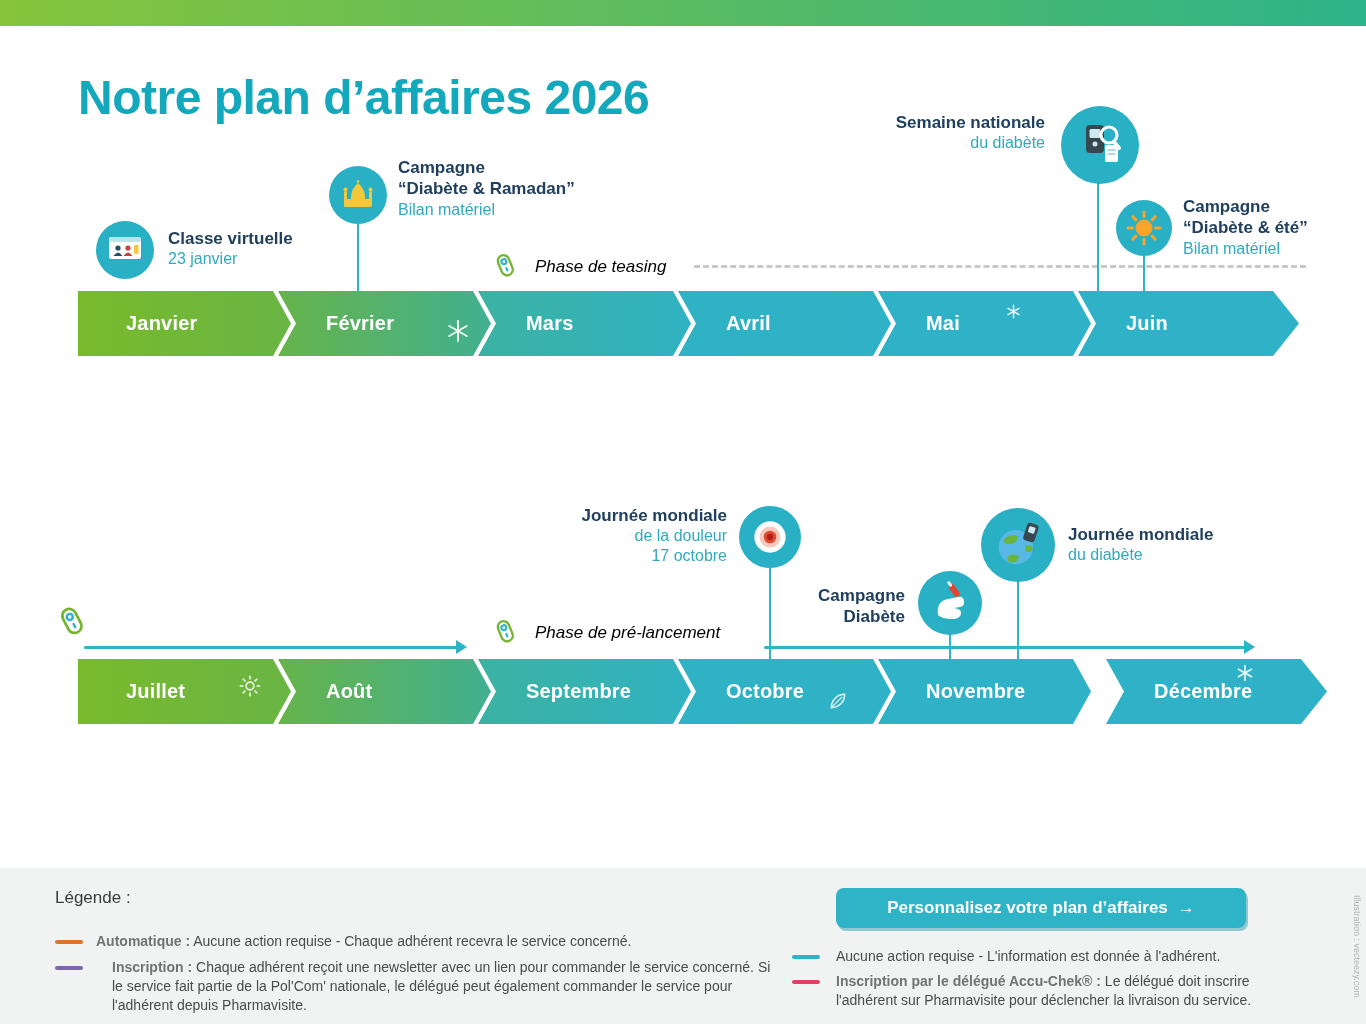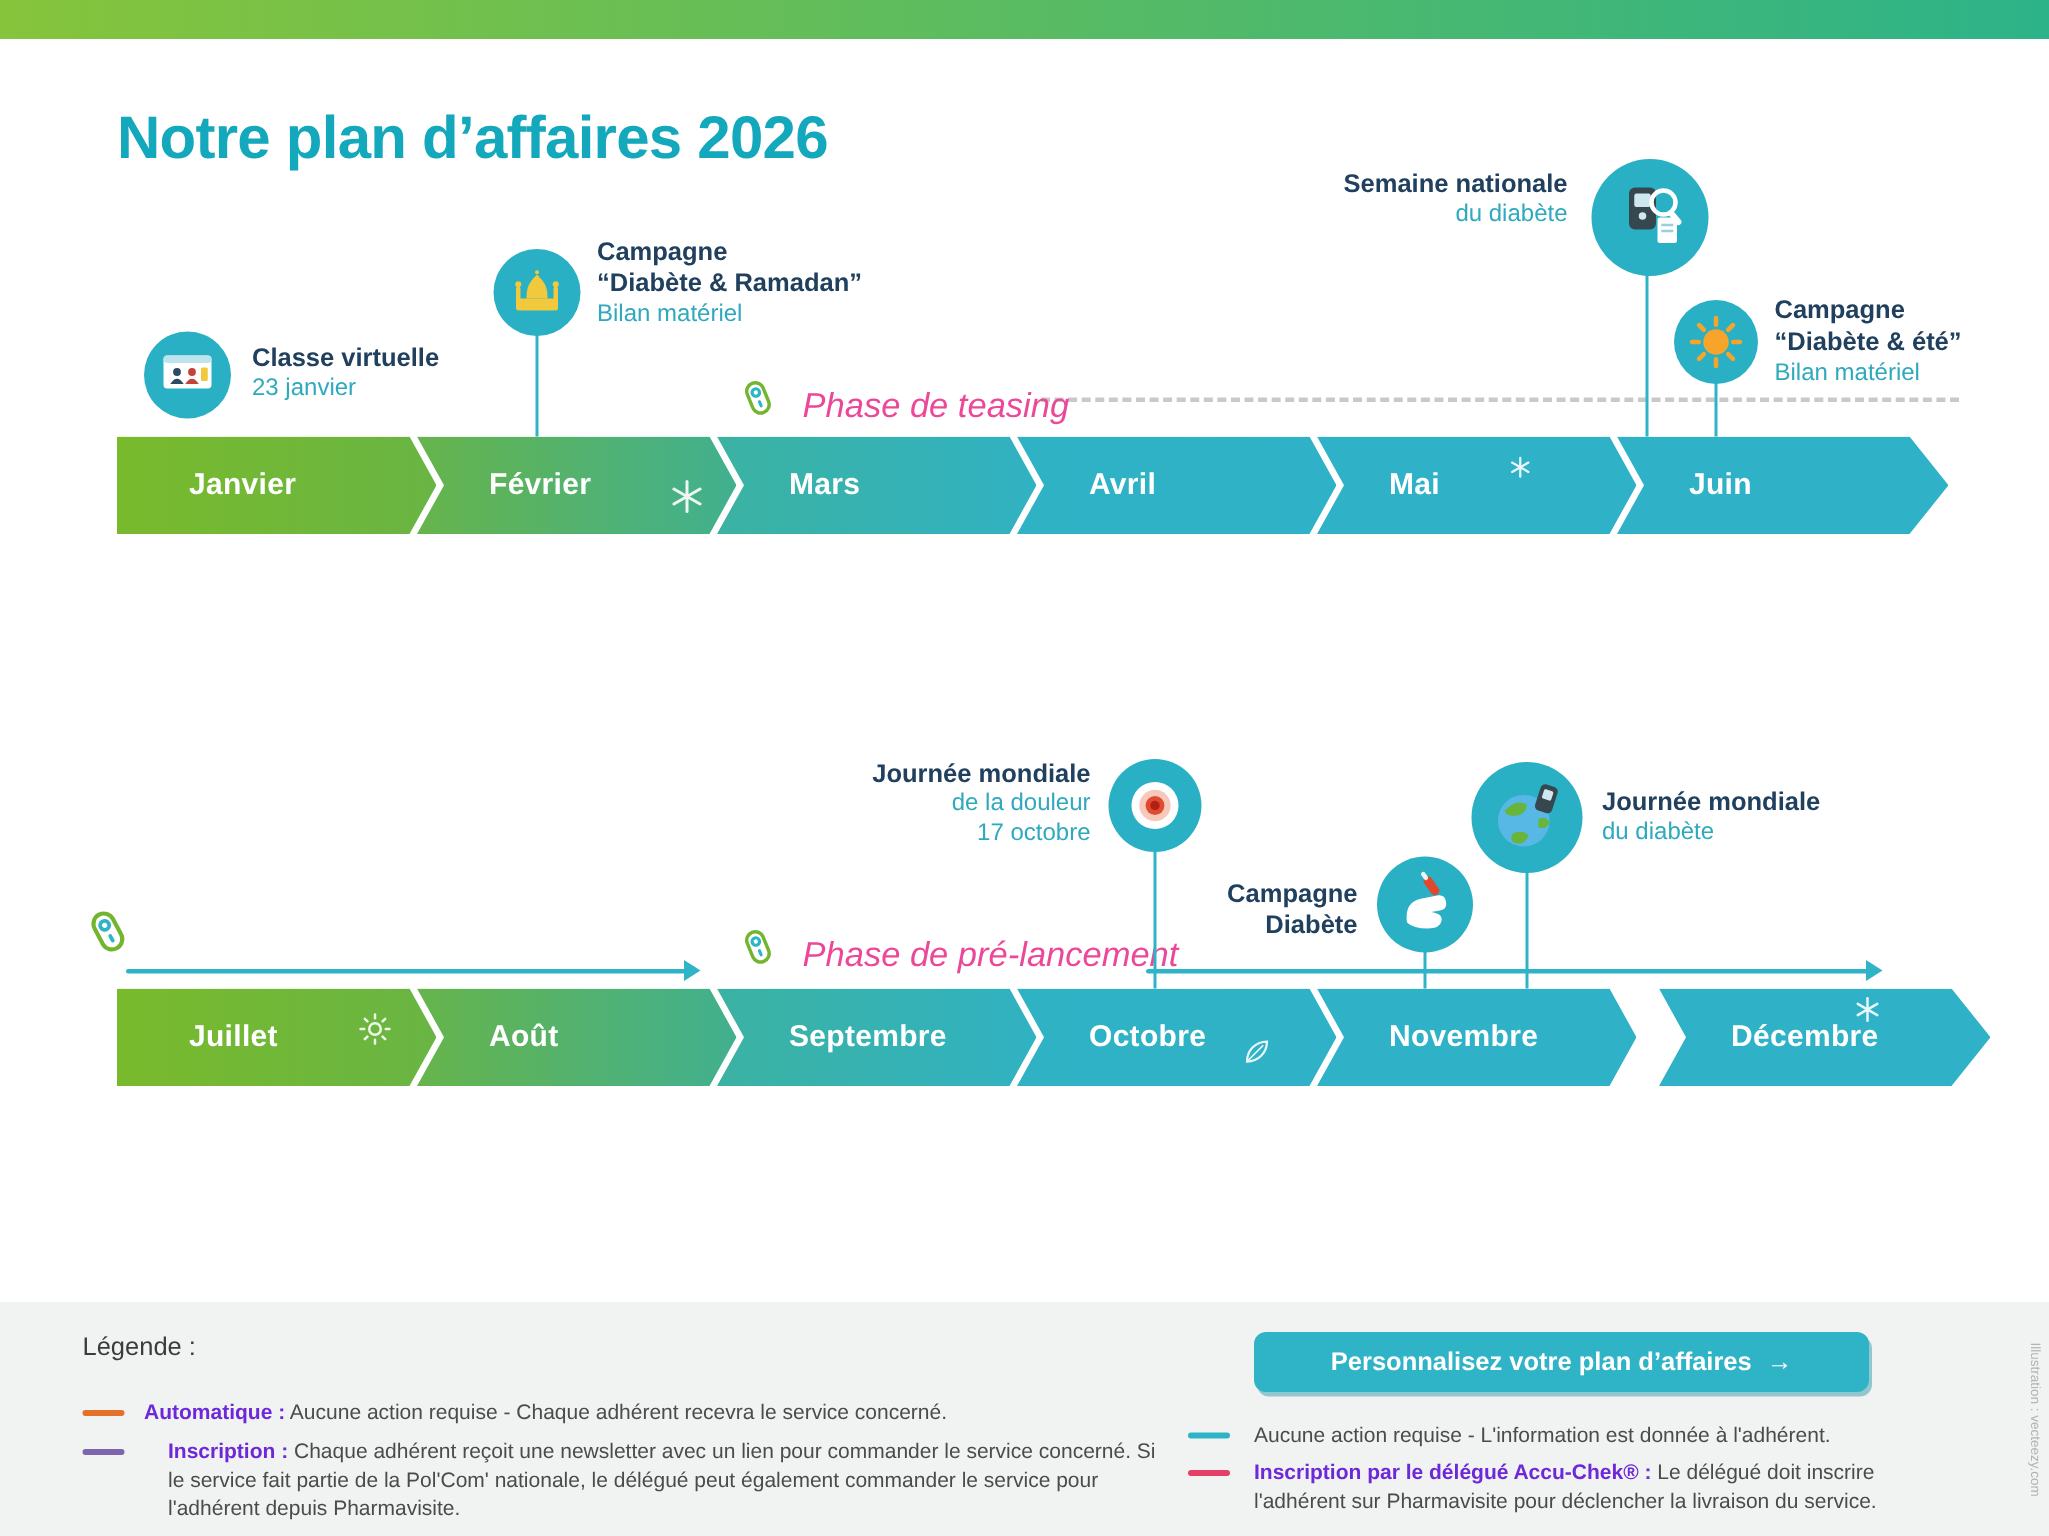--- a/index.html
+++ b/index.html
@@ -2,21 +2,21 @@
 <html><head>
 <meta charset="utf-8">
 <style>
   * { box-sizing: border-box; margin: 0; padding: 0; }
   body { font-family: "Liberation Sans", sans-serif; background: #ffffff; }
   .canvas { position: relative; width: 1366px; height: 1024px; background: #fff; overflow: hidden; }
 
   #topbar { position: absolute; left: 0; top: 0; width: 1366px; height: 26px;
             background: linear-gradient(90deg, #86c43b, #2db389); }
 
-  #title { position: absolute; left: 78px; top: 70px; font-size: 40px; font-weight: bold;
+  #title { position: absolute; left: 78px; top: 70px; font-size: 48px; font-weight: bold;
            color: #13a8bb; letter-spacing: -0.5px; }
 
   
   .bar { position: absolute; width: 1225px; height: 65px; }
   #bar1 { left: 78px; top: 291px; }
   #bar2 { left: 78px; top: 659px; }
   .seg { position: absolute; top: 0; height: 65px; width: 213px;
          display: flex; align-items: center; justify-content: flex-start; padding-left: 48px; }
   .seg-first { clip-path: polygon(0 0, 195px 0, 213px 50%, 195px 100%, 0 100%); }
   .seg-mid   { clip-path: polygon(0 0, 195px 0, 213px 50%, 195px 100%, 0 100%, 18px 50%); }
@@ -36,30 +36,30 @@
   .ahead { position: absolute; width: 0; height: 0; border-top: 7px solid transparent;
            border-bottom: 7px solid transparent; border-left: 11px solid #2fb3c7; }
 
   
   .ev-icon { position: absolute; border-radius: 50%; background: #29b0c4;
              display: flex; align-items: center; justify-content: center; }
   .ev-text { position: absolute; line-height: 1.25; }
   .t { font-size: 17px; font-weight: bold; color: #20405e; }
   .s { font-size: 16px; color: #2fa9bd; }
   .right { text-align: right; }
-  .phase-label { position: absolute; font-size: 23px; font-style: italic; color: #ec4899; }
+  .phase-label { position: absolute; font-size: 17px; font-style: italic; color: #000000; }
   .phase-icon { position: absolute; }
   .deco { position: absolute; opacity: 0.9; }
 
   
   .legend { position: absolute; left: 0; top: 868px; width: 1366px; height: 156px; background: #f1f2f2; }
   #legend-heading { position: absolute; left: 55px; top: 20px; font-size: 17px; color: #3c3c3c; }
   .dash { position: absolute; width: 28px; height: 4px; border-radius: 2px; }
   .ltext { position: absolute; font-size: 14px; color: #4b4b4b; line-height: 1.35; }
-  .ltext b { color: #6d28d9; }
+  .ltext b { color: #737373; }
   #cta { position: absolute; left: 836px; top: 20px; width: 410px; height: 40px; border: none;
          border-radius: 8px; background: #2fb3c7; color: #fff; font-size: 17px; font-weight: bold;
          display: flex; align-items: center; justify-content: center; gap: 10px; cursor: pointer;
          box-shadow: 2px 3px 0 rgba(31,147,165,0.45); font-family: inherit; }
   #credit { position: absolute; right: 4px; top: 895px; writing-mode: vertical-rl;
             font-size: 9px; color: #b3b3b3; }
 </style>
 </head>
 <body>
 

